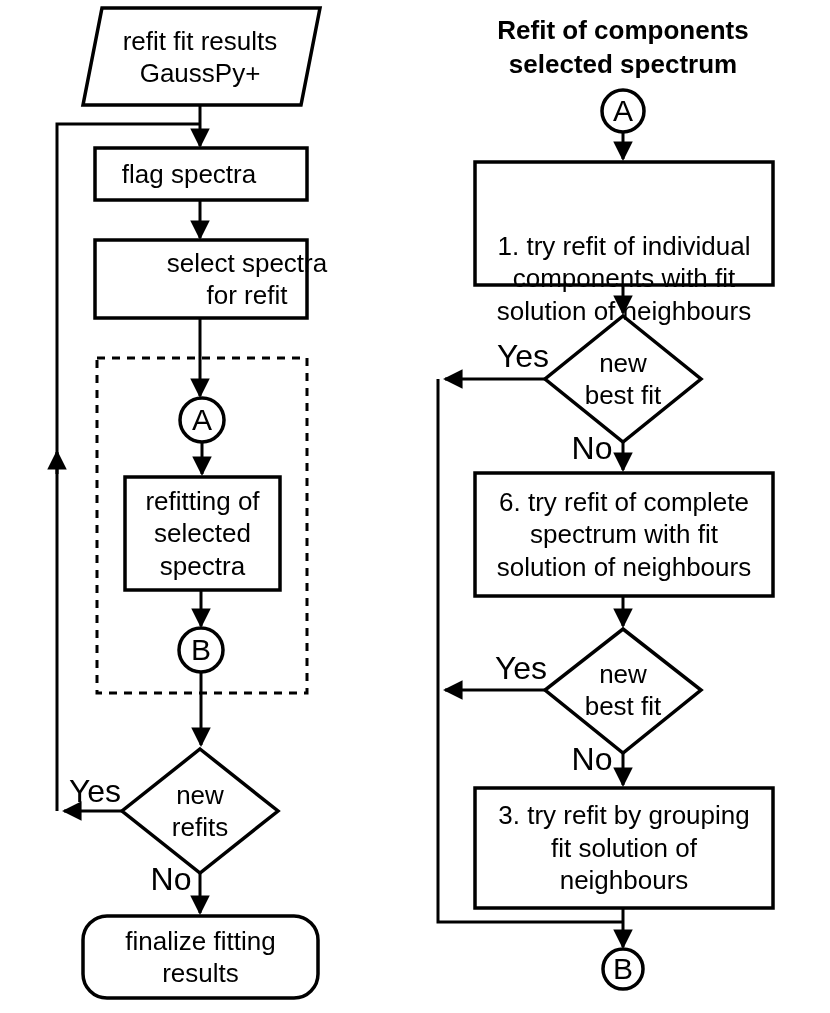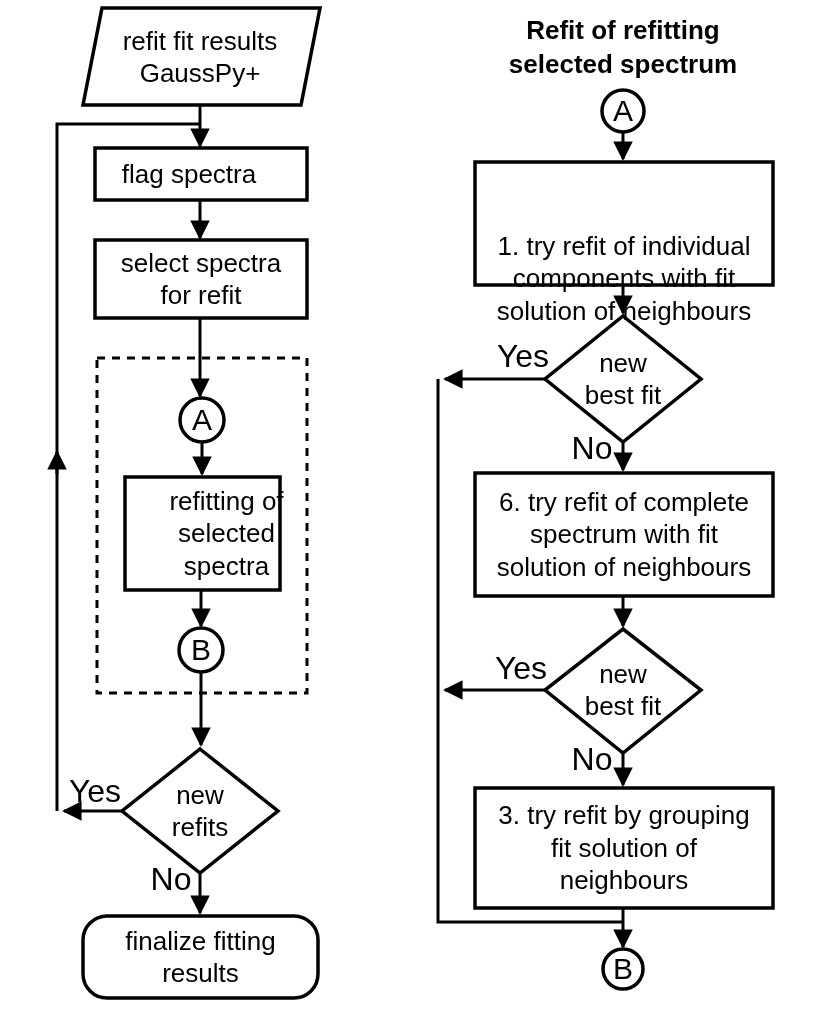--- a/index.html
+++ b/index.html
@@ -130,42 +130,42 @@
     <rect class="shape" x="475" y="788" width="298" height="120"></rect>
 
     <circle class="shape" cx="623" cy="969" r="20"></circle>
   </svg>
 
   <div class="lbl" style="left:90px; top:10px; width:220px; height:94px;">refit fit results
 GaussPy+</div>
 
   <div class="lbl" style="left:83px; top:148px; width:212px; height:52px;">flag spectra</div>
 
-  <div class="lbl" style="left:95px; top:240px; width:212px; height:78px;">select spectra
+  <div class="lbl" style="left:95px; top:240px; width:212px; height:78px;padding-left:46px;">select spectra
 for refit</div>
 
   <div class="lbl connector-letter" style="left:180px; top:398px; width:44px; height:44px;">A</div>
 
-  <div class="lbl" style="left:125px; top:477px; width:155px; height:113px;padding-left:24px;">refitting of
+  <div class="lbl" style="left:125px; top:477px; width:155px; height:113px;">refitting of
 selected
 spectra</div>
 
   <div class="lbl connector-letter" style="left:179px; top:628px; width:44px; height:44px;">B</div>
 
   <div class="lbl" style="left:140px; top:767px; width:120px; height:88px;">new
 refits</div>
 
   <div class="lbl branch" style="left:64px; top:776px; width:62px; height:32px;">Yes</div>
 
   <div class="lbl branch" style="left:142px; top:864px; width:58px; height:32px;">No</div>
 
   <div class="lbl" style="left:83px; top:916px; width:235px; height:82px;">finalize fitting
 results</div>
 
-  <div class="lbl title" style="left:488px; top:12px; width:270px; height:72px;">Refit of refitting
+  <div class="lbl title" style="left:488px; top:12px; width:270px; height:72px;">Refit of components
 selected spectrum</div>
 
   <div class="lbl connector-letter" style="left:603px; top:90px; width:40px; height:42px;">A</div>
 
   <div class="lbl" style="left:475px; top:180px; width:298px; height:123px;margin-top:37px;">1. try refit of individual
 components with fit
 solution of neighbours</div>
 
   <div class="lbl" style="left:553px; top:339px; width:140px; height:80px;">new
 best fit</div>

